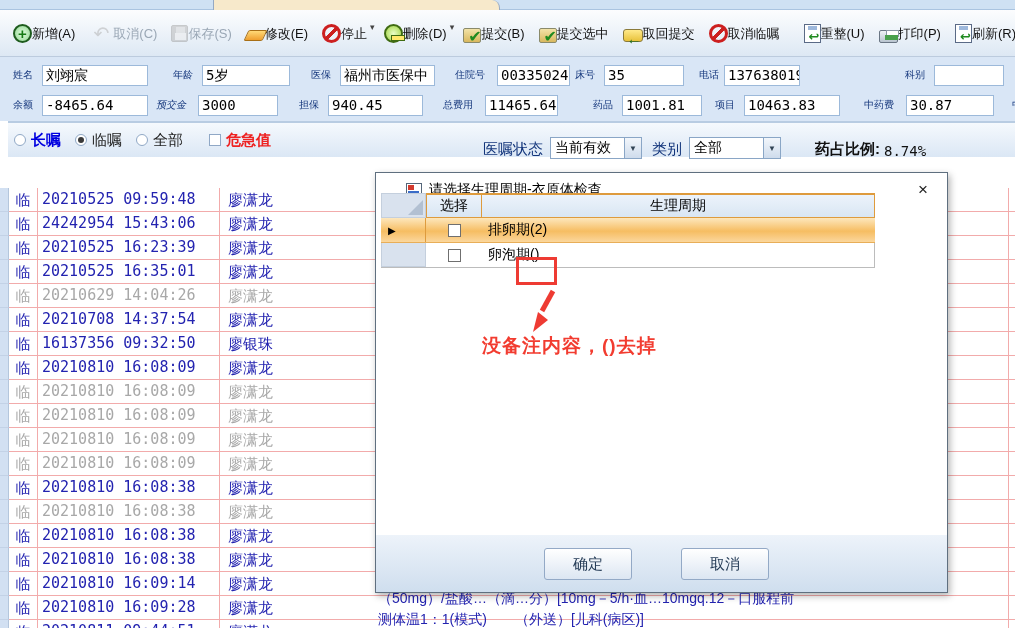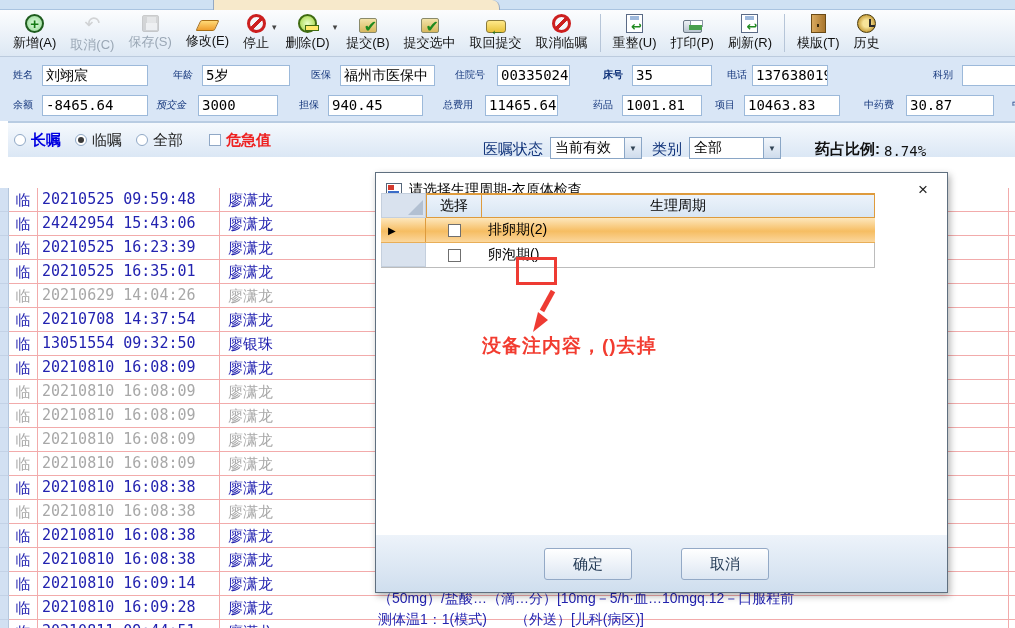--- a/index.html
+++ b/index.html
@@ -5,21 +5,21 @@
   * { margin:0; padding:0; box-sizing:border-box; }
   body { font-family:"Liberation Sans","DejaVu Sans",sans-serif; background:#fff; }
   #screen { position:relative; width:1015px; height:628px; overflow:hidden; background:#fff; }
 
   
   .tabstrip { position:absolute; left:0; top:0; width:1015px; height:10px; background:#cfe1f3; border-bottom:1px solid #aac4e0; }
   .tab-active { position:absolute; left:213px; top:0; width:287px; height:10px; background:#f7e9cb; border-left:1px solid #95a9c4; border-right:1px solid #95a9c4; border-radius:0 8px 0 0; }
 
   
   #toolbar { position:absolute; left:0; top:10px; width:1015px; height:47px; background:linear-gradient(#fcfdfe,#dde8f4); border-bottom:1px solid #bccbde; display:flex; align-items:center; padding:0 0 0 6px; }
-  .tb-item { display:flex; flex-direction:column; align-items:center; padding:0 7px; cursor:default; }
+  .tb-item { display:flex; flex-direction:row; align-items:center; padding:0 7px; cursor:default; }
   .tb-label { font-size:13px; color:#111; margin-top:1px; white-space:nowrap; }
   .tb-item.disabled .tb-label { color:#9aa7b5; }
   .tb-item.disabled .ic { filter:grayscale(1); opacity:.5; }
   .tb-caret { font-size:9px; color:#444; margin:0 2px 12px -4px; align-self:center; }
   .tb-sep { width:1px; height:38px; background:#b6c5d8; margin:0 5px; }
   .ic { width:24px; height:22px; display:flex; align-items:center; justify-content:center; position:relative; }
 
   .ic-add { width:19px; height:19px; border-radius:50%; background:radial-gradient(#e2ffe2,#8fd48f); border:2px solid #1e5c1e; color:#157a15; font-weight:bold; font-size:15px; line-height:13px; }
   .ic-add::after { content:"+"; }
   .ic-undo::after { content:"↶"; font-size:19px; color:#a6b0ba; }
@@ -78,21 +78,21 @@
   .c-time { width:182px; border-right:1px solid #f2abab; border-bottom:1px solid #f2abab; font-size:15px; line-height:23px; font-family:"DejaVu Sans Mono",monospace; padding-left:4px; color:#2323b0; }
   .c-person { width:160px; border-bottom:1px solid #f2abab; font-size:15px; line-height:23px; padding-left:8px; color:#2323b0; }
   .c-fill { flex:1; border-bottom:1px solid #f2abab; }
   .trow.dim .c-type, .trow.dim .c-time, .trow.dim .c-person { color:#a8a8a8; }
   #vline { position:absolute; left:1008px; top:188px; width:1px; height:440px; background:#f2abab; }
 
   
   .frag { position:absolute; color:#2323b0; font-size:14px; white-space:nowrap; z-index:3; }
 
   
-  #dialog { position:absolute; left:375px; top:172px; width:573px; height:421px; background:#fff; border:1px solid #5f6f7f; box-shadow:2px 3px 7px rgba(0,0,0,.3); z-index:10; }
+  #dialog { position:absolute; left:375px; top:172px; width:573px; height:421px; background:#fff; border:1px solid #5f6f7f; box-shadow:2px 3px 7px rgba(0,0,0,.3); z-index:10;padding-left:20px; }
   .dlg-title { height:33px; display:flex; align-items:center; padding:0 10px; background:#fff; }
   .dlg-ico { width:16px; height:14px; background:#fff; border:1px solid #55667a; position:relative; margin-right:7px; flex:none; }
   .dlg-ico::before { content:""; position:absolute; left:1px; top:1px; width:6px; height:5px; background:#d23a2e; }
   .dlg-ico::after { content:""; position:absolute; left:1px; bottom:1px; width:11px; height:4px; background:#3a6cc8; }
   .dlg-title-text { font-size:14px; color:#000; }
   .dlg-close { margin-left:auto; font-size:17px; color:#222; width:28px; text-align:center; cursor:default; }
   .dlg-grid { position:absolute; left:5px; top:20px; width:494px; }
   .g-head { display:flex; height:25px; }
   .g-corner { width:45px; background:#d9e2ee; border:1px solid #c4cfdd; position:relative; }
   .g-corner::after { content:""; position:absolute; right:2px; bottom:2px; width:0; height:0; border-left:15px solid transparent; border-bottom:15px solid #b2c0d2; }
@@ -197,21 +197,21 @@
   <div id="patient">
     <div class="p-row" id="prow1">
         <span class="p-label" style="margin-left: 8px; width: 30px;">姓名</span>
         <span class="p-field" style="width: 106px; margin-left: 4px;">刘翊宸</span>
         <span class="p-label" style="margin-left: 20px; width: 30px;">年龄</span>
         <span class="p-field" style="width: 88px; margin-left: 4px;">5岁</span>
         <span class="p-label" style="margin-left: 16px; width: 30px;">医保</span>
         <span class="p-field" style="width: 95px; margin-left: 4px;">福州市医保中</span>
         <span class="p-label" style="margin-left: 12px; width: 46px;">住院号</span>
         <span class="p-field" style="width: 73px; margin-left: 4px;">00335024</span>
-        <span class="p-label" style="margin-left: 28px; width: 30px; font-weight: bold;">床号</span>
+        <span class="p-label" style="margin-left: 0; width: 30px;">床号</span>
         <span class="p-field" style="width: 80px; margin-left: 4px;">35</span>
         <span class="p-label" style="margin-left: 10px; width: 30px;">电话</span>
         <span class="p-field" style="width: 76px; margin-left: 0;">13763801911</span>
         <span class="p-label" style="margin-left: 100px; width: 30px;">科别</span>
         <span class="p-field" style="width: 70px; margin-left: 4px;"></span>
       </div>
     <div class="p-row" id="prow2">
         <span class="p-label" style="margin-left: 8px; width: 30px;">余额</span>
         <span class="p-field" style="width: 106px; margin-left: 4px;">-8465.64</span>
         <span class="p-label" style="margin-left: 0; width: 46px; font-style: italic;">预交金</span>
@@ -303,21 +303,21 @@
       <div class="trow">
         <span class="c-strip"></span>
         <span class="c-type">临</span>
         <span class="c-time">20210708 14:37:54</span>
         <span class="c-person">廖潇龙</span>
         <span class="c-fill"></span>
       </div>
       <div class="trow">
         <span class="c-strip"></span>
         <span class="c-type">临</span>
-        <span class="c-time">13051554 09:32:50</span>
+        <span class="c-time">16137356 09:32:50</span>
         <span class="c-person">廖银珠</span>
         <span class="c-fill"></span>
       </div>
       <div class="trow">
         <span class="c-strip"></span>
         <span class="c-type">临</span>
         <span class="c-time">20210810 16:08:09</span>
         <span class="c-person">廖潇龙</span>
         <span class="c-fill"></span>
       </div>

